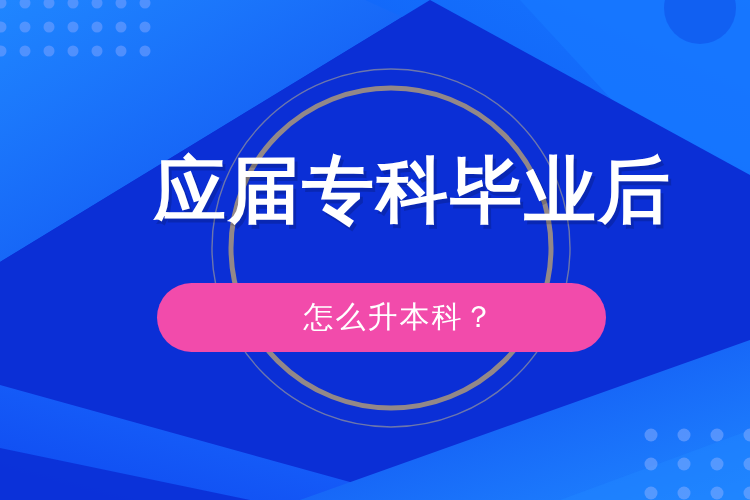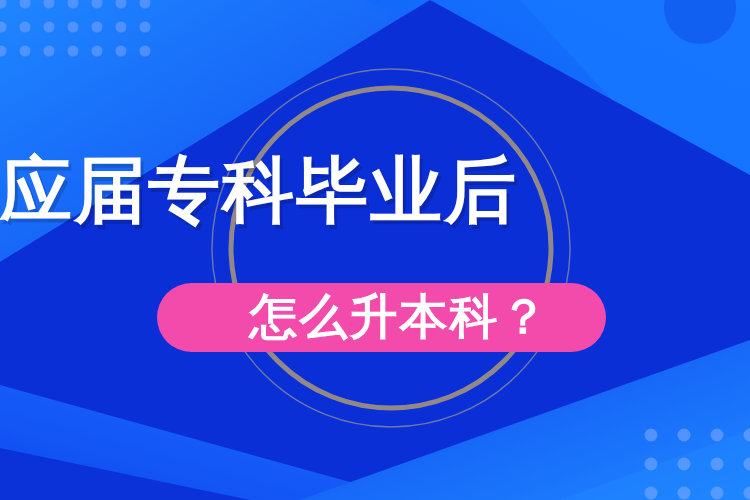--- a/index.html
+++ b/index.html
@@ -25,21 +25,21 @@
   }
   #svg-bg {
     display: block;
   }
   
   .headline {
     position: absolute;
     left: 0;
     top: 154px;
     width: 672px;
-    text-align: left;
+    text-align: right;
     font-size: 72px;
     line-height: 1;
     font-weight: 700;
     letter-spacing: 2px;
     color: #ffffff;
     text-shadow: 3px 4px 0 rgba(0,0,0,0.16);
     white-space: nowrap;
   }
   
   .pill {
@@ -49,23 +49,23 @@
     width: 449px;
     height: 69px;
     border-radius: 35px;
     background: #f24bab;
     display: flex;
     align-items: center;
     justify-content: center;
     box-sizing: border-box;
   }
   .pill-label {
-    font-size: 48px;
+    font-size: 30px;
     line-height: 1;
-    font-weight: 700;
+    font-weight: 400;
     letter-spacing: 2px;
     color: #ffffff;
     white-space: nowrap;
     padding-bottom: 2px;
     margin-left: 36px;
   }
 </style>
 </head>
 <body>
 

